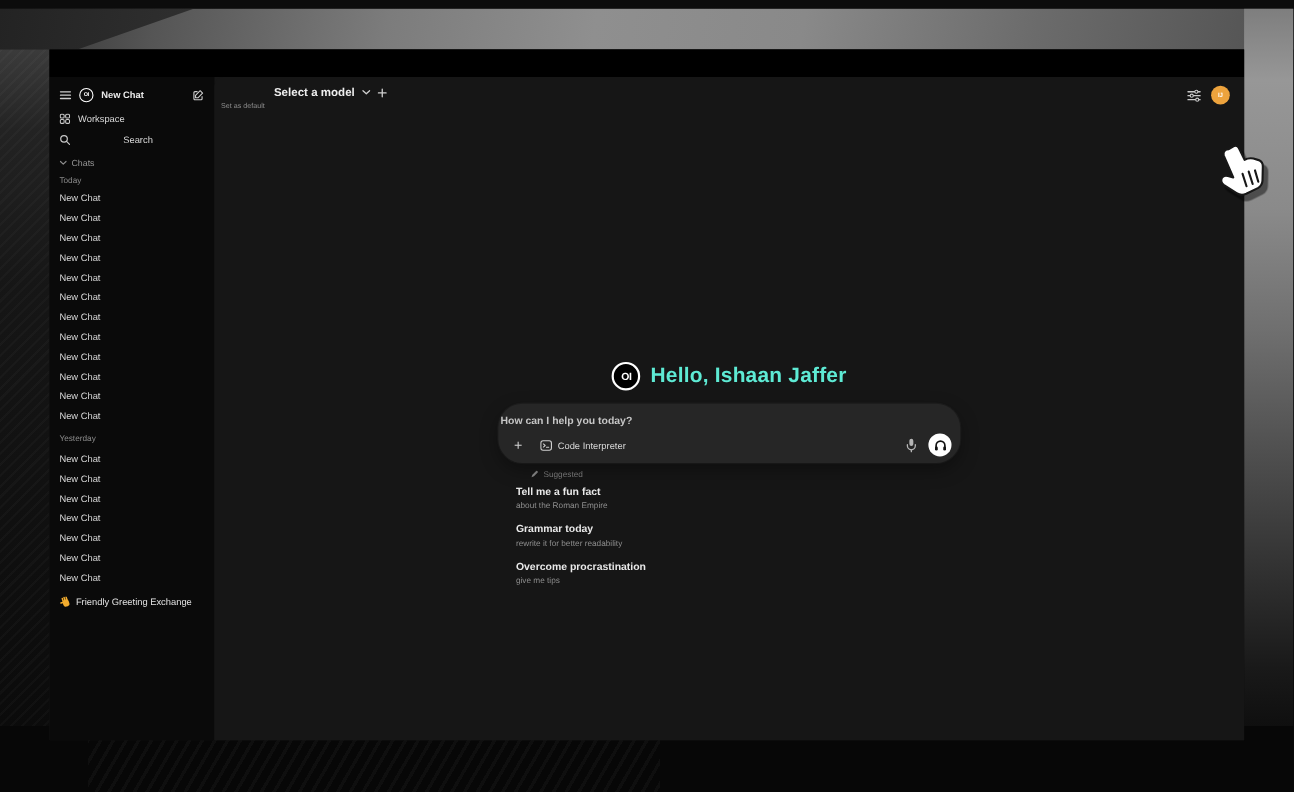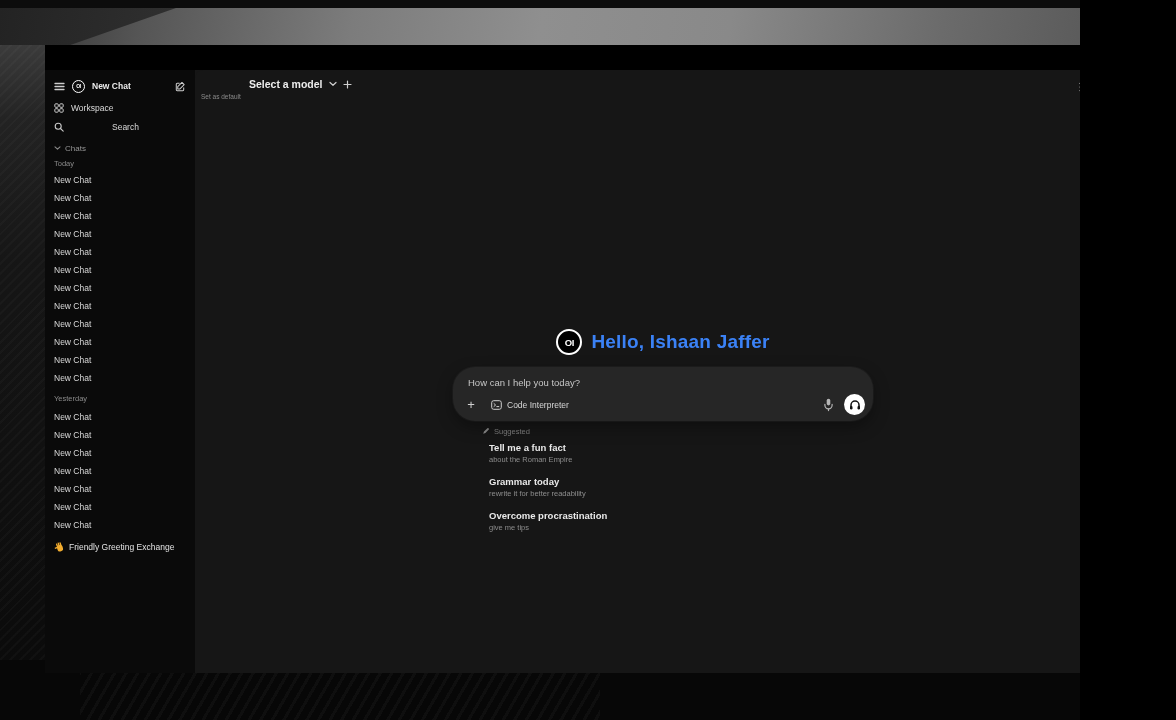--- a/index.html
+++ b/index.html
@@ -1,17 +1,17 @@
 <!DOCTYPE html>
 <html><head>
 <meta charset="utf-8">
 <style>
   * { margin:0; padding:0; box-sizing:border-box; }
   body { font-family:"Liberation Sans","DejaVu Sans",sans-serif; background:#000; }
-  .canvas { position:relative; width:1080px; height:720px; overflow:hidden; background:#0c0c0c; }
+  .canvas { position:relative; width:1176px; height:720px; overflow:hidden; background:#0c0c0c; }
 
   
   .wp-top { position:absolute; left:0; top:8px; width:1176px; height:37px;
     background:linear-gradient(100deg,#2e2e2e 0%,#555 12%,#7c7c7c 30%,#8f8f8f 46%,#898989 62%,#6b6b6b 80%,#515151 100%); }
   .wp-wedge { position:absolute; left:0; top:8px; width:320px; height:37px;
     background:linear-gradient(100deg,#232323,#3a3a3a); clip-path:polygon(0 0,55% 0,22% 100%,0 100%); }
   .wp-right { position:absolute; left:1131px; top:8px; width:45px; height:652px;
     background:linear-gradient(180deg,#7e7e7e 0%,#979797 10%,#8a8a8a 28%,#6f6f6f 45%,#4f4f4f 62%,#323232 78%,#191919 92%,#0f0f0f 100%); }
   .wp-left { position:absolute; left:0; top:45px; width:45px; height:615px;
     background:linear-gradient(180deg,#3b3b3b 0%,#232323 12%,#161616 35%,#101010 70%,#0b0b0b 100%); }
@@ -52,37 +52,37 @@
   .model-name { font-size:10.5px; font-weight:700; color:#ededed; }
   .set-default { margin-top:3px; font-size:6.5px; color:#8b8b8b; }
   .topbar-right { position:absolute; right:13px; top:8px; display:flex; align-items:center; gap:9px; height:17px; }
   .avatar { width:17px; height:17px; border-radius:50%; background:#eda33d; color:#fff; font-size:5.5px; font-weight:700;
     display:flex; align-items:center; justify-content:center; cursor:pointer; }
 
   .stage { position:absolute; left:258px; top:258px; width:420px; }
   .greeting { display:flex; align-items:center; justify-content:center; gap:9px; height:28px; }
   .oi-logo-lg { width:26px; height:26px; border-radius:50%; background:#000; border:2px solid #fff; color:#fff;
     font-size:9.5px; font-weight:800; display:flex; align-items:center; justify-content:center; letter-spacing:-0.5px; flex:none; }
-  .greeting-text { font-size:19px; font-weight:600; color:#3b82f6; letter-spacing:0.2px;text-align:center; }
+  .greeting-text { font-size:19px; font-weight:600; color:#5eead4; letter-spacing:0.2px;text-align:center; }
 
   .input-card { position:relative; margin-top:11px; height:54px; background:#262626; border-radius:22px;
     box-shadow:0 0 0 1px rgba(255,255,255,0.03), 0 6px 16px rgba(0,0,0,0.35); cursor:text; }
-  .input-placeholder { position:absolute; left:15px; top:10px; font-size:9.5px; color:#c6c6c6; }
+  .input-placeholder { position:absolute; left:2px; top:10px; font-size:9.5px; color:#c6c6c6;font-weight:bold; }
   .input-toolbar { position:absolute; left:10px; right:8px; bottom:6px; height:21px; display:flex; align-items:center; }
   .attach { width:16px; font-size:13px; color:#d0d0d0; text-align:center; cursor:pointer; line-height:16px; }
   .ci-pill { display:flex; align-items:flex-start; gap:5px; margin-left:12px; cursor:pointer; }
   .ci-label { font-size:8.5px; font-weight:500; color:#d8d8d8; }
   .tb-spacer { flex:1; }
   .mic { cursor:pointer; display:flex; align-items:center; margin-right:9px; }
   .voice-btn { width:21px; height:21px; border-radius:50%; background:#fff; display:flex; align-items:center; justify-content:center; cursor:pointer; }
 
   .suggested { margin-top:5px; }
   .suggested-header { display:flex; align-items:center; gap:4px; margin-left:29px; height:10px; }
   .suggested-label { font-size:7.5px; color:#7f7f7f; }
-  .sug-list { margin-left:36px; margin-top:6px; }
+  .sug-list { margin-left:16px; margin-top:6px; }
   .sug-item { margin-bottom:11px; cursor:pointer; }
   .sug-title { font-size:9.5px; font-weight:600; color:#e9e9e9; line-height:12px; }
   .sug-sub { font-size:7.5px; color:#8d8d8d; line-height:10px; margin-top:1px; }
 
   .cursor { position:absolute; left:1100px; top:129px; z-index:30; filter:drop-shadow(4px 5px 0 rgba(0,0,0,0.45)); }
 </style>
 </head>
 <body>
 
 <div class="canvas">

